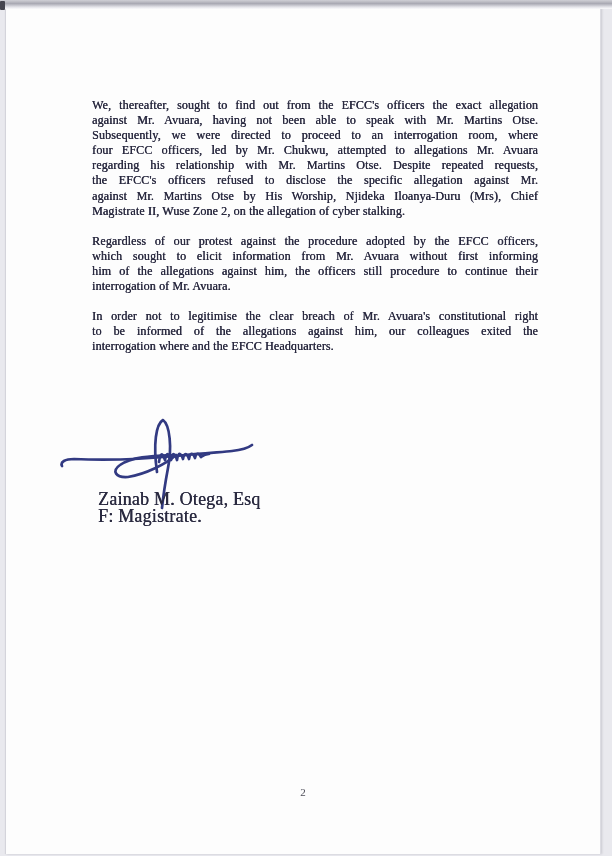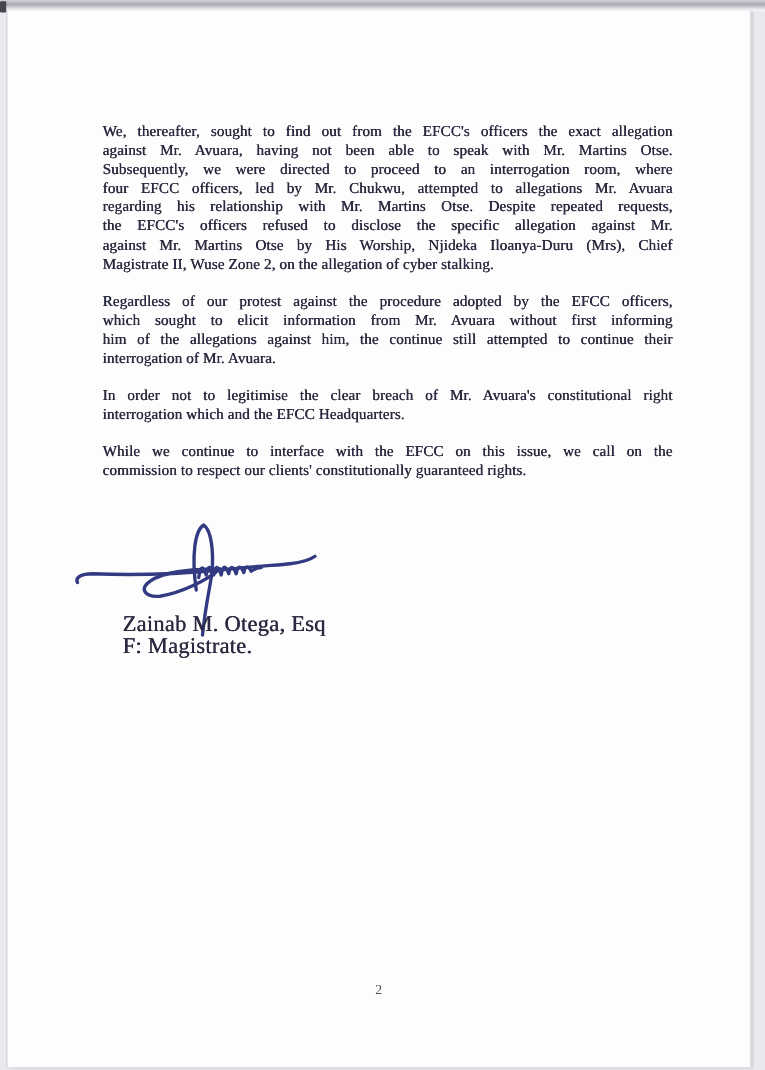--- a/index.html
+++ b/index.html
@@ -27,21 +27,21 @@
     border-right: 1px solid #dcdce2;
     z-index: 2;
   }
   .body-text {
     position: absolute; left: 72px; top: 90px; width: 460px;
     font-size: 12.1px; line-height: 15.1px;
     color: var(--text);
     letter-spacing: 0.1px;
     text-shadow: 0.3px 0 0 currentColor;
   }
-  .para { margin: 0 0 15px 4px; }
+  .para { margin: 0 0 15px 14px; }
   .line { text-align: justify; text-align-last: justify; white-space: normal; }
   .line.last { text-align-last: left; }
   .signature-wrap {
     position: absolute; left: 50px; top: 402px; width: 212px; height: 106px;
   }
   .signature-wrap svg { display: block; }
   .signatory {
     position: absolute; left: 92px; top: 483px;
     font-size: 18px; line-height: 17px;
     color: var(--text);
@@ -70,30 +70,27 @@
           <div class="line">Subsequently, we were directed to proceed to an interrogation room, where</div>
           <div class="line">four EFCC officers, led by Mr. Chukwu, attempted to allegations Mr. Avuara</div>
           <div class="line">regarding his relationship with Mr. Martins Otse. Despite repeated requests,</div>
           <div class="line">the EFCC's officers refused to disclose the specific allegation against Mr.</div>
           <div class="line">against Mr. Martins Otse by His Worship, Njideka Iloanya-Duru (Mrs), Chief</div>
           <div class="line last">Magistrate II, Wuse Zone 2, on the allegation of cyber stalking.</div>
         </div>
         <div class="para">
           <div class="line">Regardless of our protest against the procedure adopted by the EFCC officers,</div>
           <div class="line">which sought to elicit information from Mr. Avuara without first informing</div>
-          <div class="line">him of the allegations against him, the continue still attempted to continue their</div>
+          <div class="line">him of the allegations against him, the officers still procedure to continue their</div>
           <div class="line last">interrogation of Mr. Avuara.</div>
         </div>
         <div class="para">
           <div class="line">In order not to legitimise the clear breach of Mr. Avuara's constitutional right</div>
-          <div class="line last">interrogation which and the EFCC Headquarters.</div>
-        </div>
-        <div class="para">
-          <div class="line">While we continue to interface with the EFCC on this issue, we call on the</div>
-          <div class="line last">commission to respect our clients' constitutionally guaranteed rights.</div>
+          <div class="line">to be informed of the allegations against him, our colleagues exited the</div>
+          <div class="line last">interrogation where and the EFCC Headquarters.</div>
         </div>
       </div>
 
     <div class="signature-wrap">
       <svg width="212" height="106" viewBox="0 0 212 106" fill="none" stroke="#28307c" stroke-width="2.7" stroke-linecap="round" stroke-linejoin="round" opacity="0.95">
 
         <path d="M 101 62 C 97 34 100 14 107 10 C 114 15 116 38 112 58 C 109 74 107 88 106 98"></path>
 
         <path d="M 6 56 C 4 52 9 49 18 49 C 40 50 78 50 120 46 C 148 43 168 42 176 41 C 185 40 192 38 196 35"></path>
 

